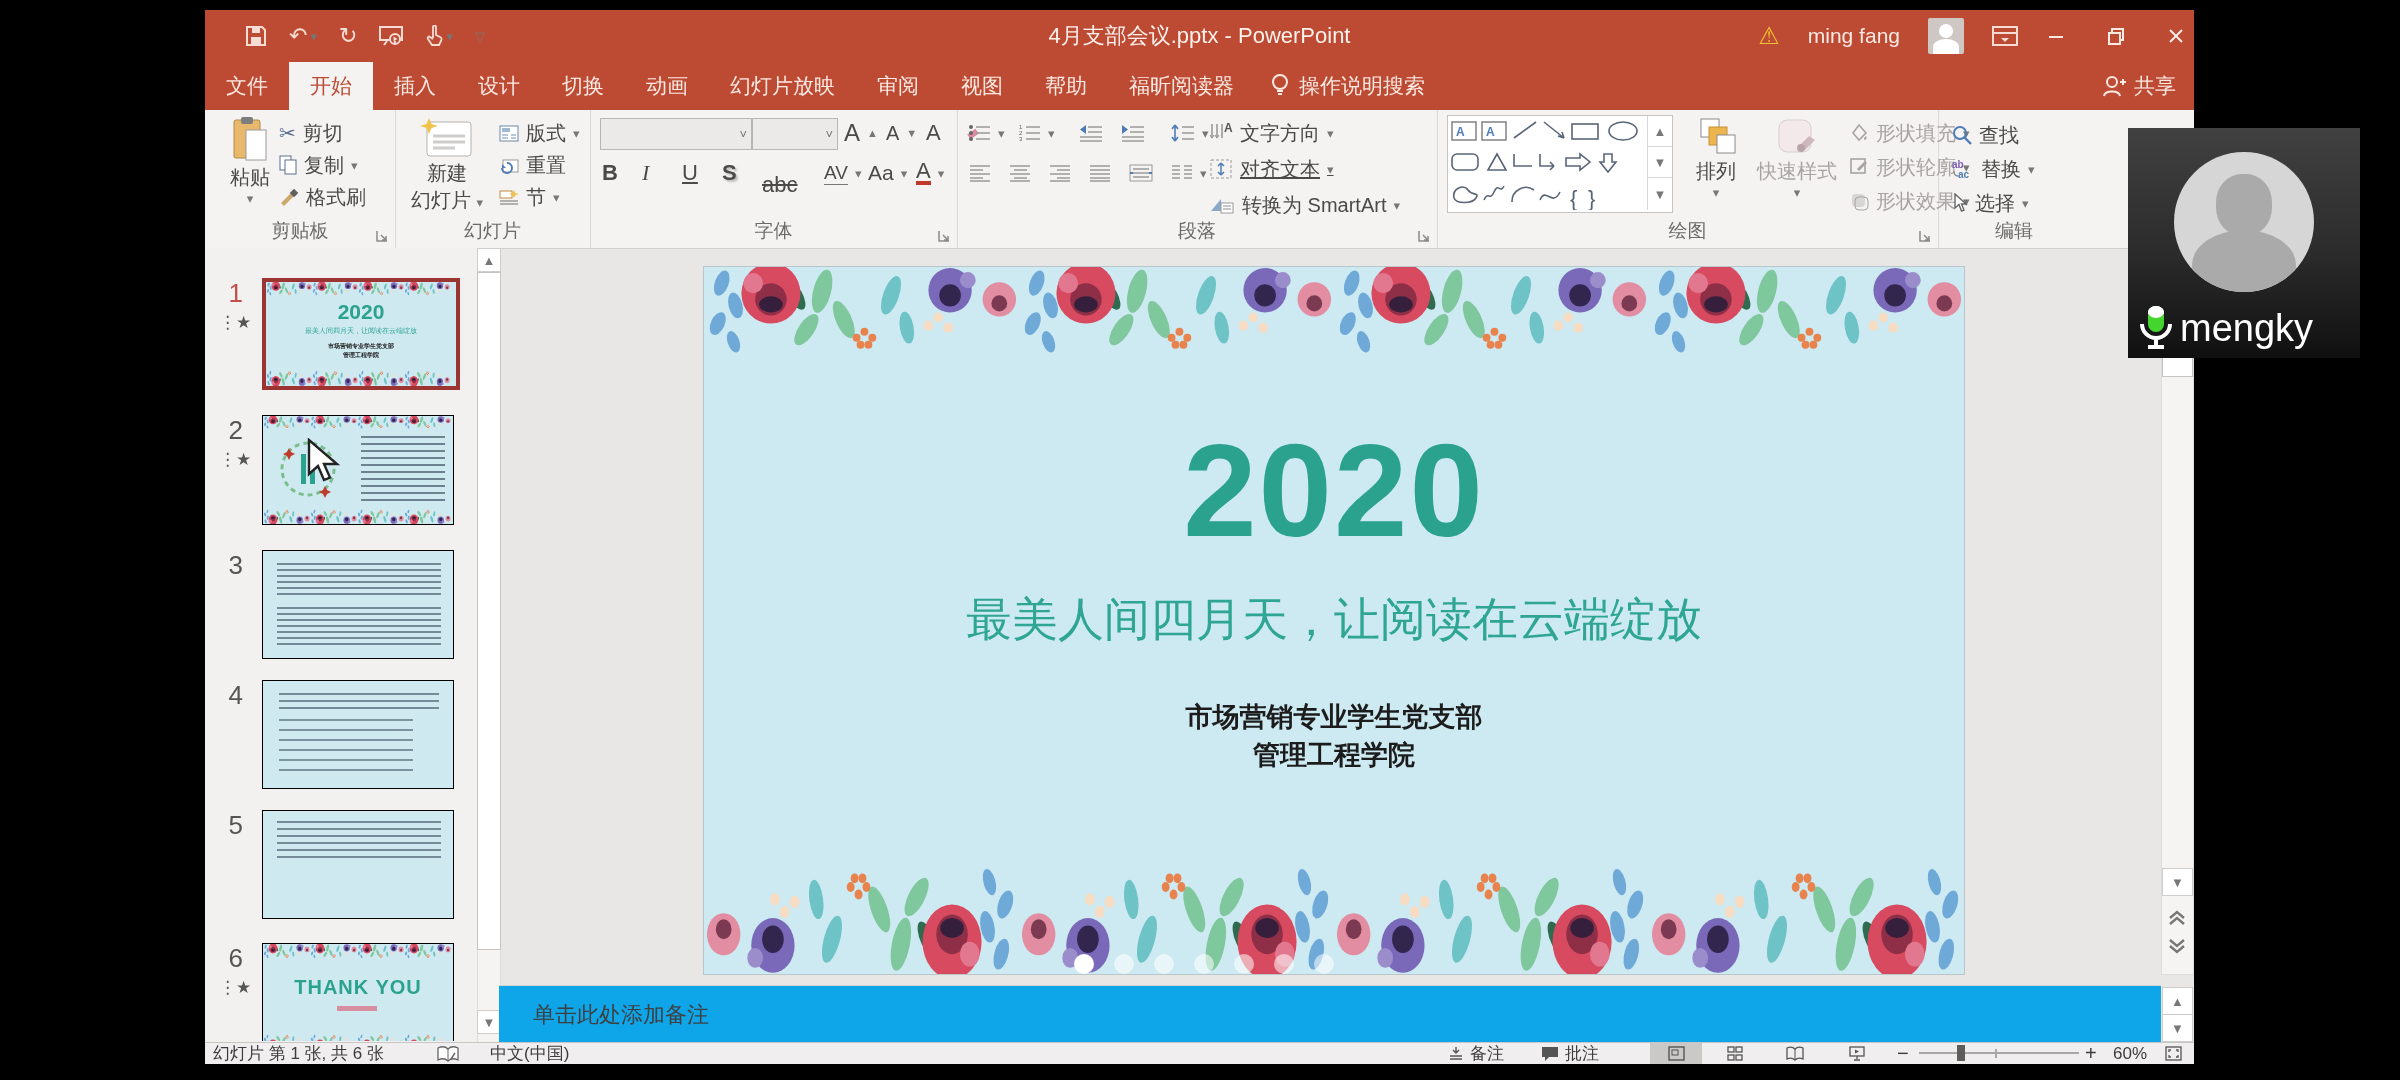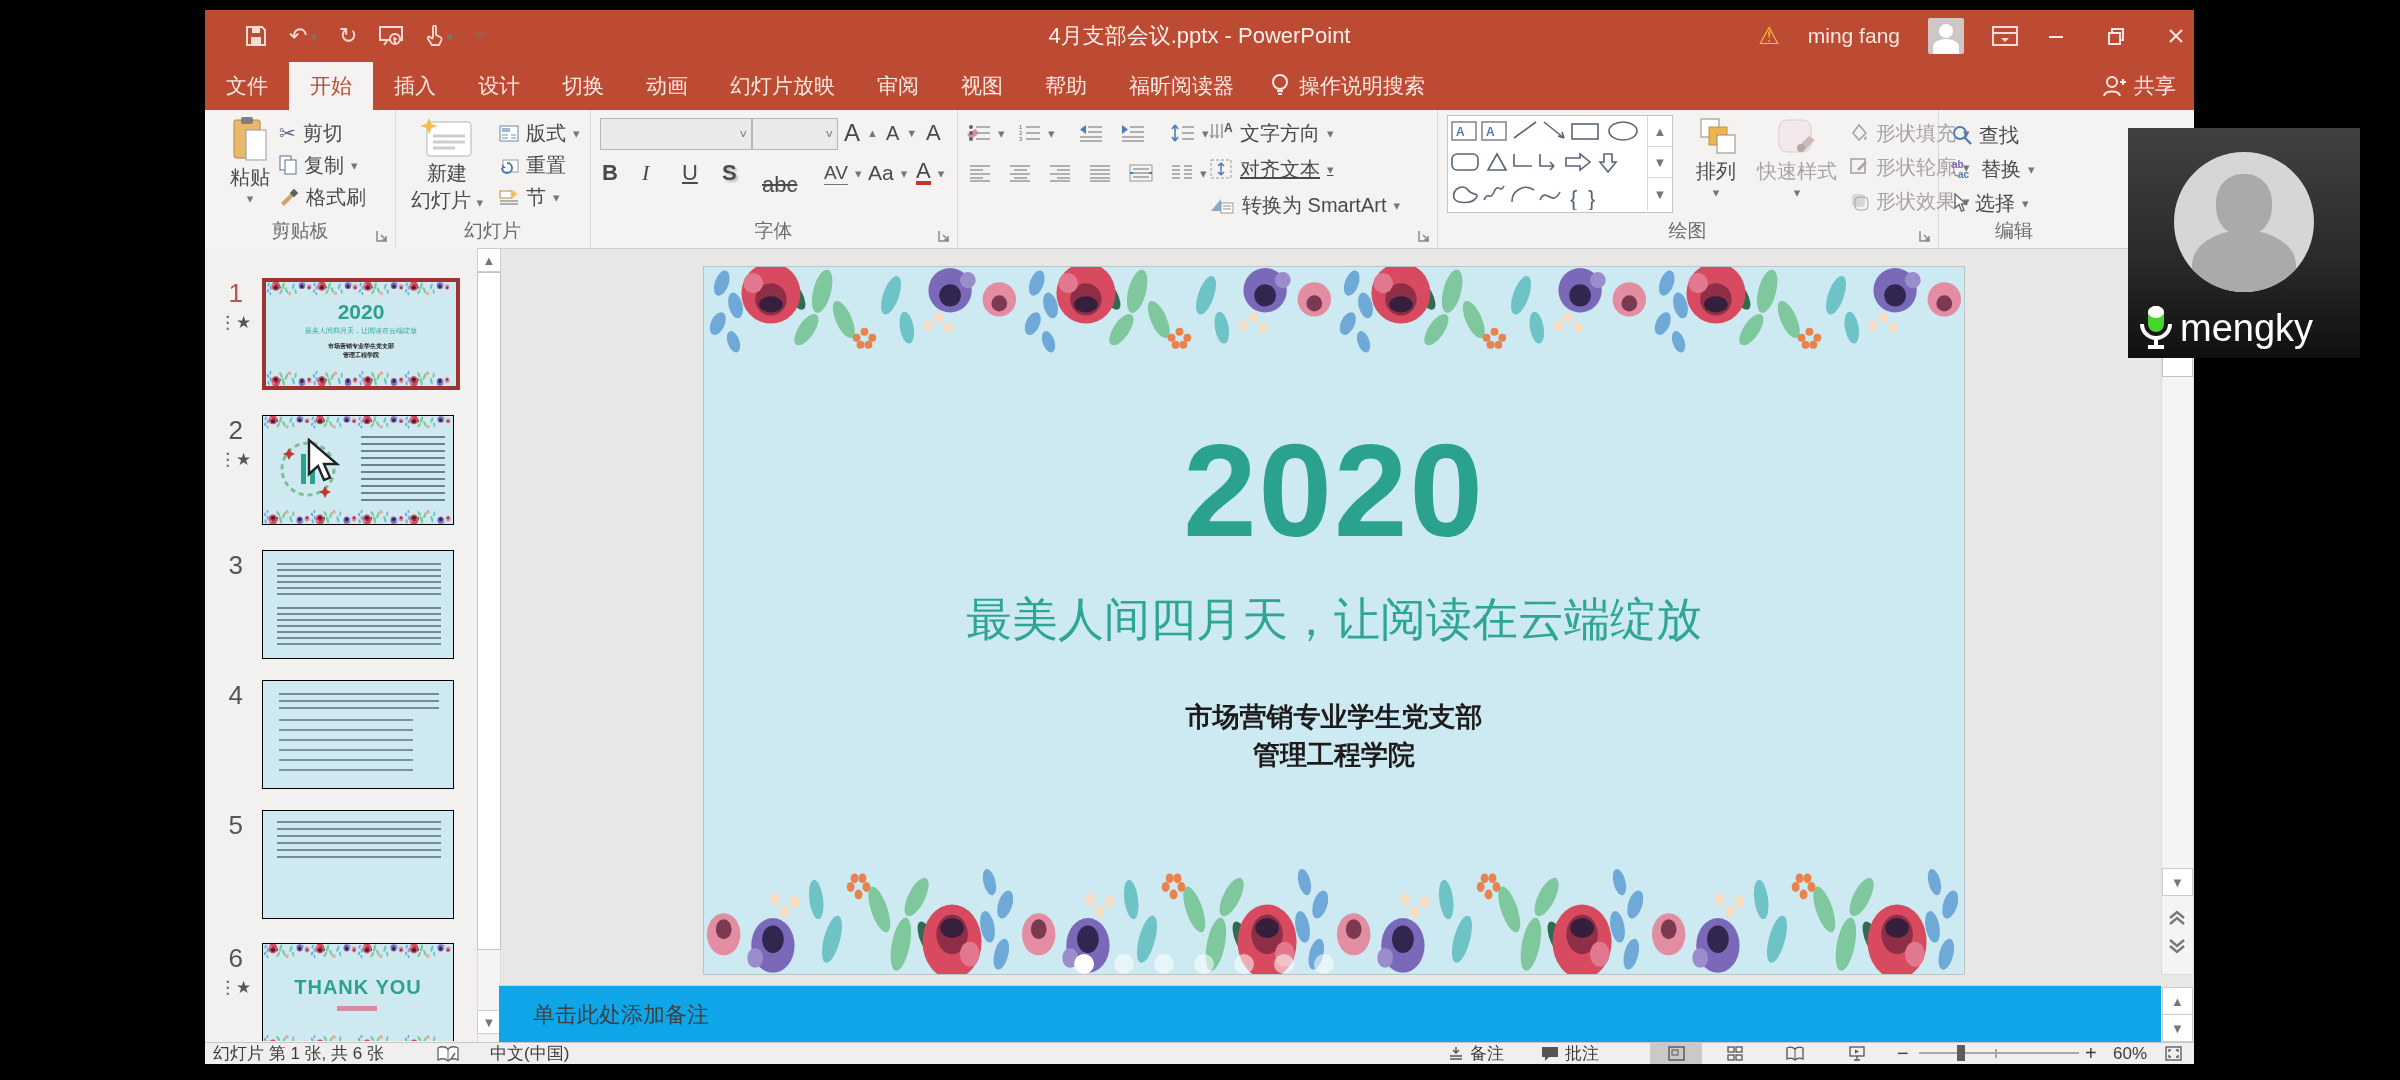--- a/index.html
+++ b/index.html
@@ -443,20 +443,21 @@
         </div>
         <div class="sbtn" style="left:252px;top:80px;">
           <svg width="26" height="20" viewBox="0 0 26 20">
             <path d="M2 16L12 4v12z" fill="#8aa8c8"></path>
             <rect x="12" y="8" width="12" height="10" fill="#fff" stroke="#9a9a9a"></rect>
             <path d="M14 11h8M14 14h8" stroke="#b5b3b2" stroke-width="1.4"></path>
           </svg>
           <span>转换为 SmartArt</span>
           <span class="chev">▾</span>
         </div>
+        <div class="glabel">段落</div>
         <div class="launcher">
           <svg width="14" height="14" viewBox="0 0 14 14">
               <path d="M2 2v10h10M6 6l5 5M11 7v4h-4" fill="none" stroke="#8a8a8a" stroke-width="1.5"></path>
             </svg>
         </div>
       </div>
 
       <div class="rgroup" style="left:1232px;width:501px;">
         <div class="abs" style="left:10px;top:5px;width:224px;height:96px;background:#fff;border:1px solid #c6c4c3;">
           <svg width="196" height="94" viewBox="0 0 196 94">

